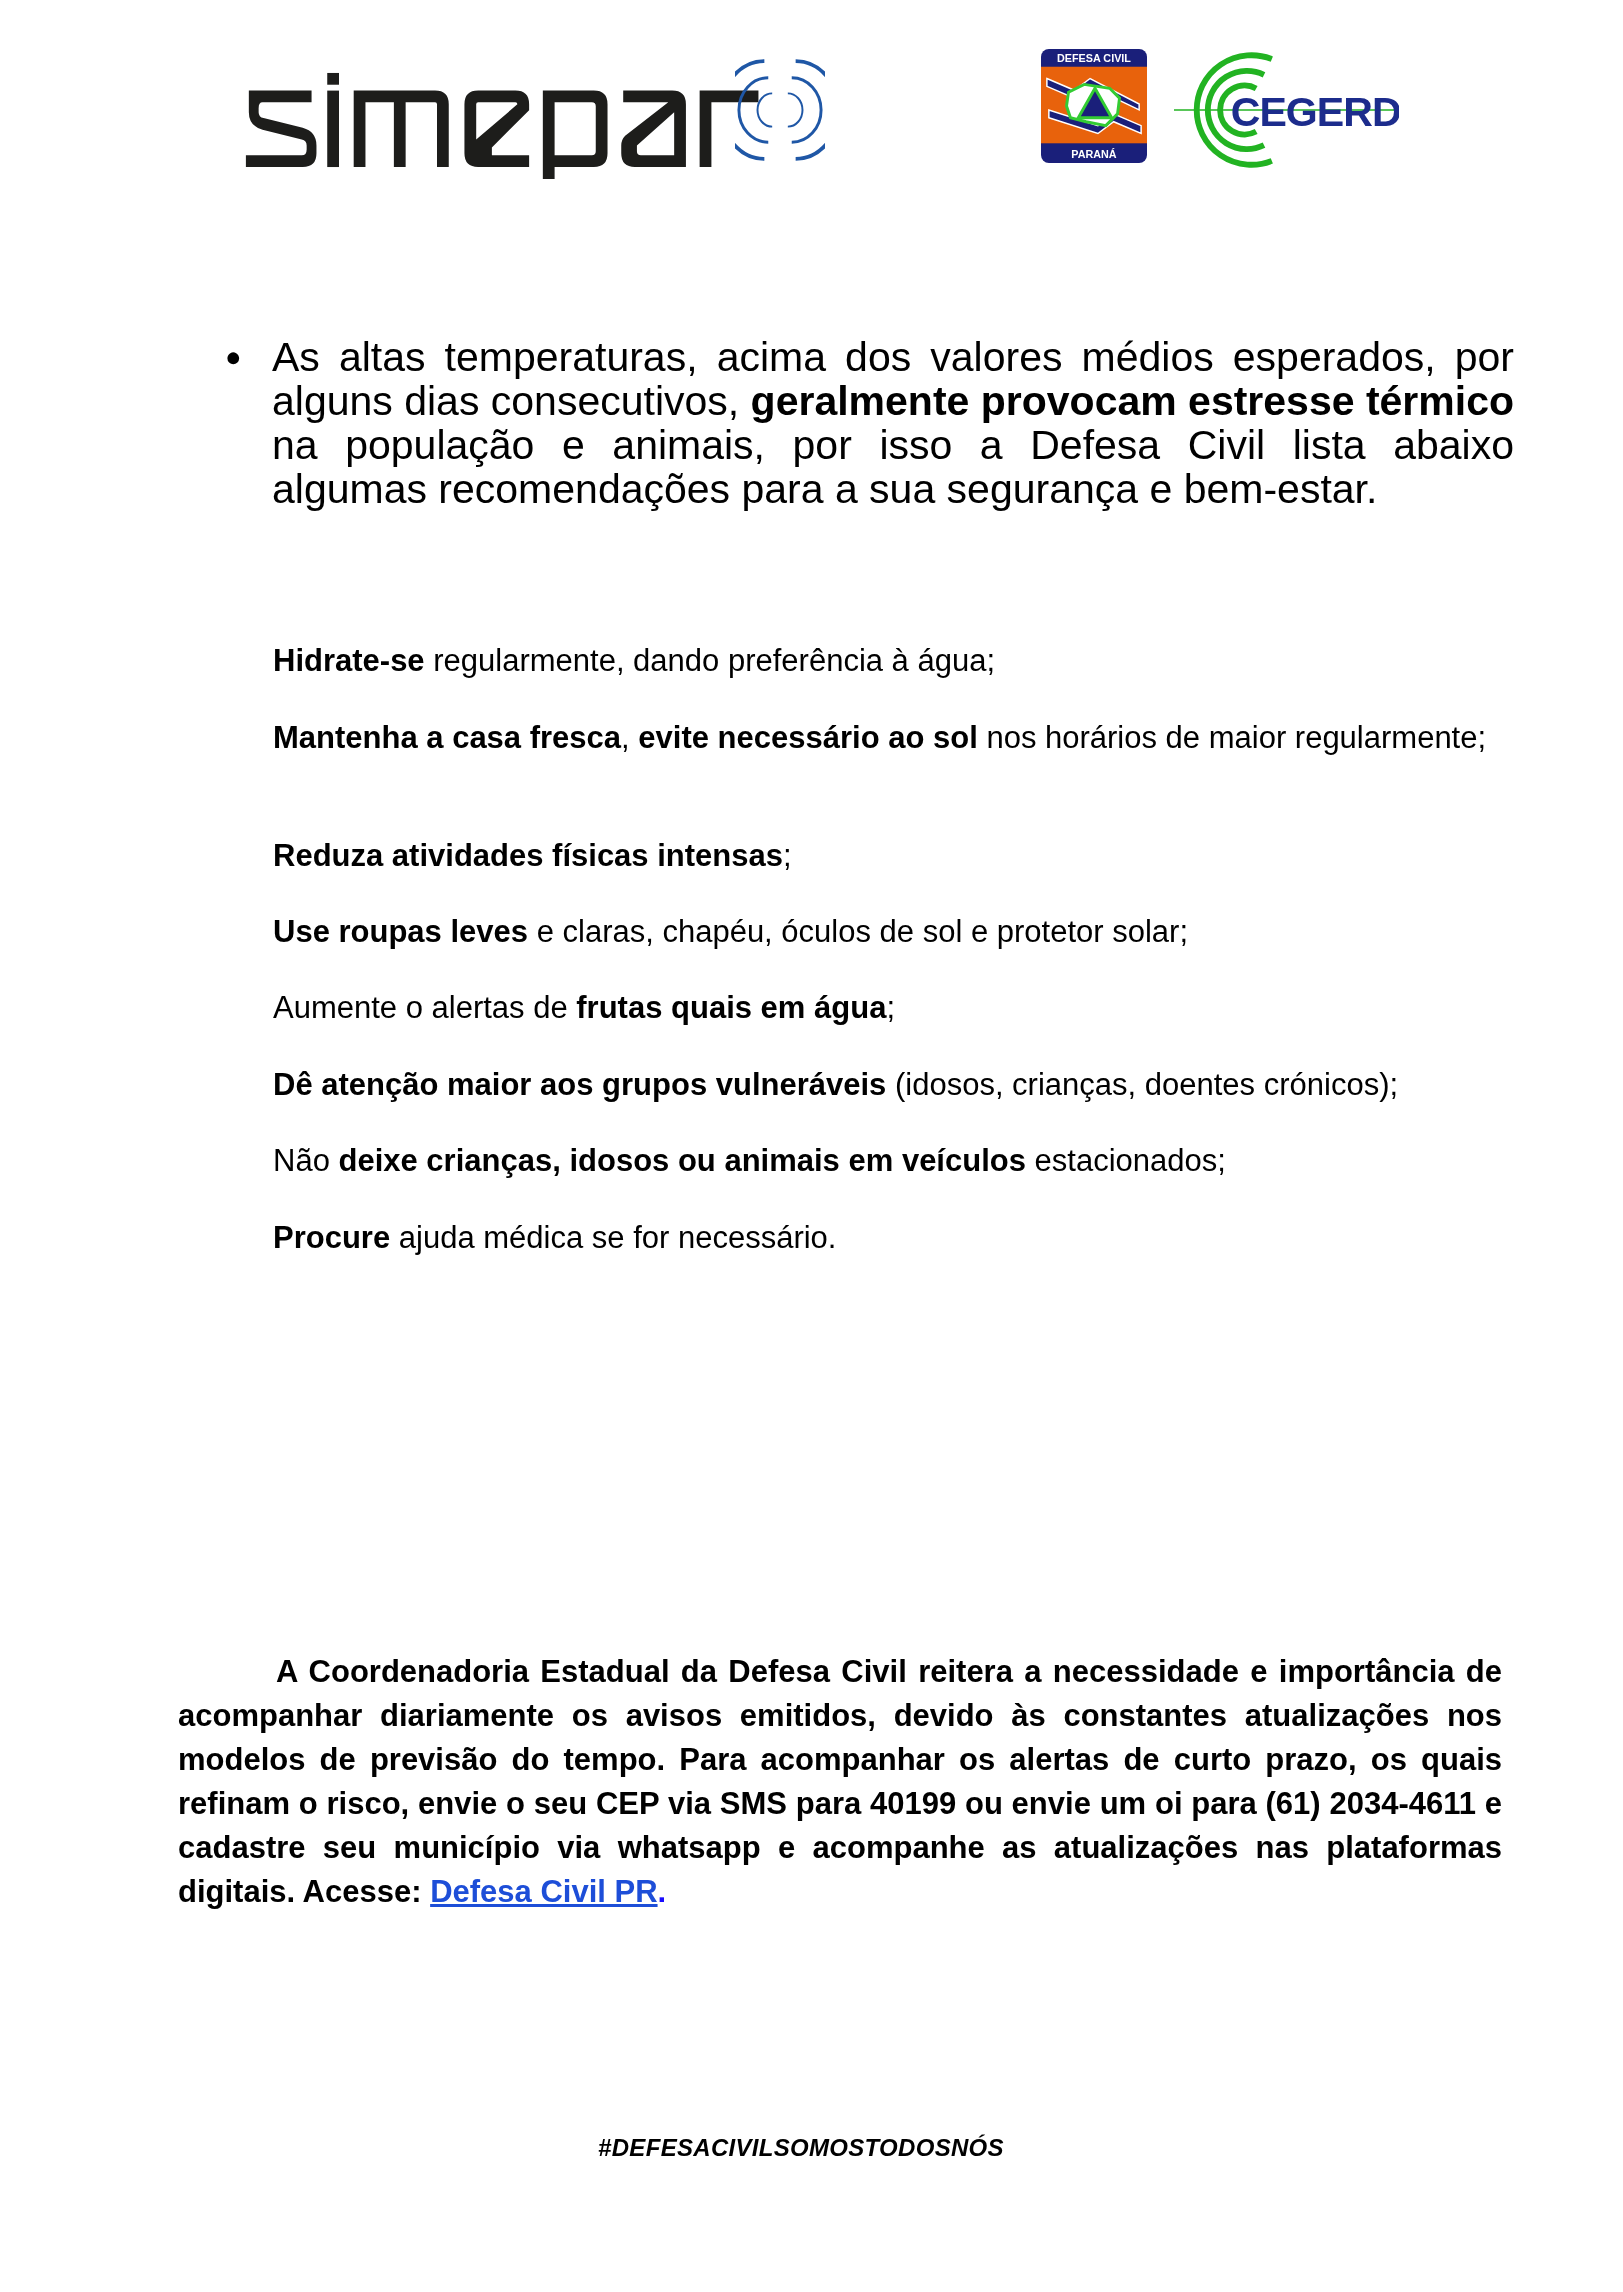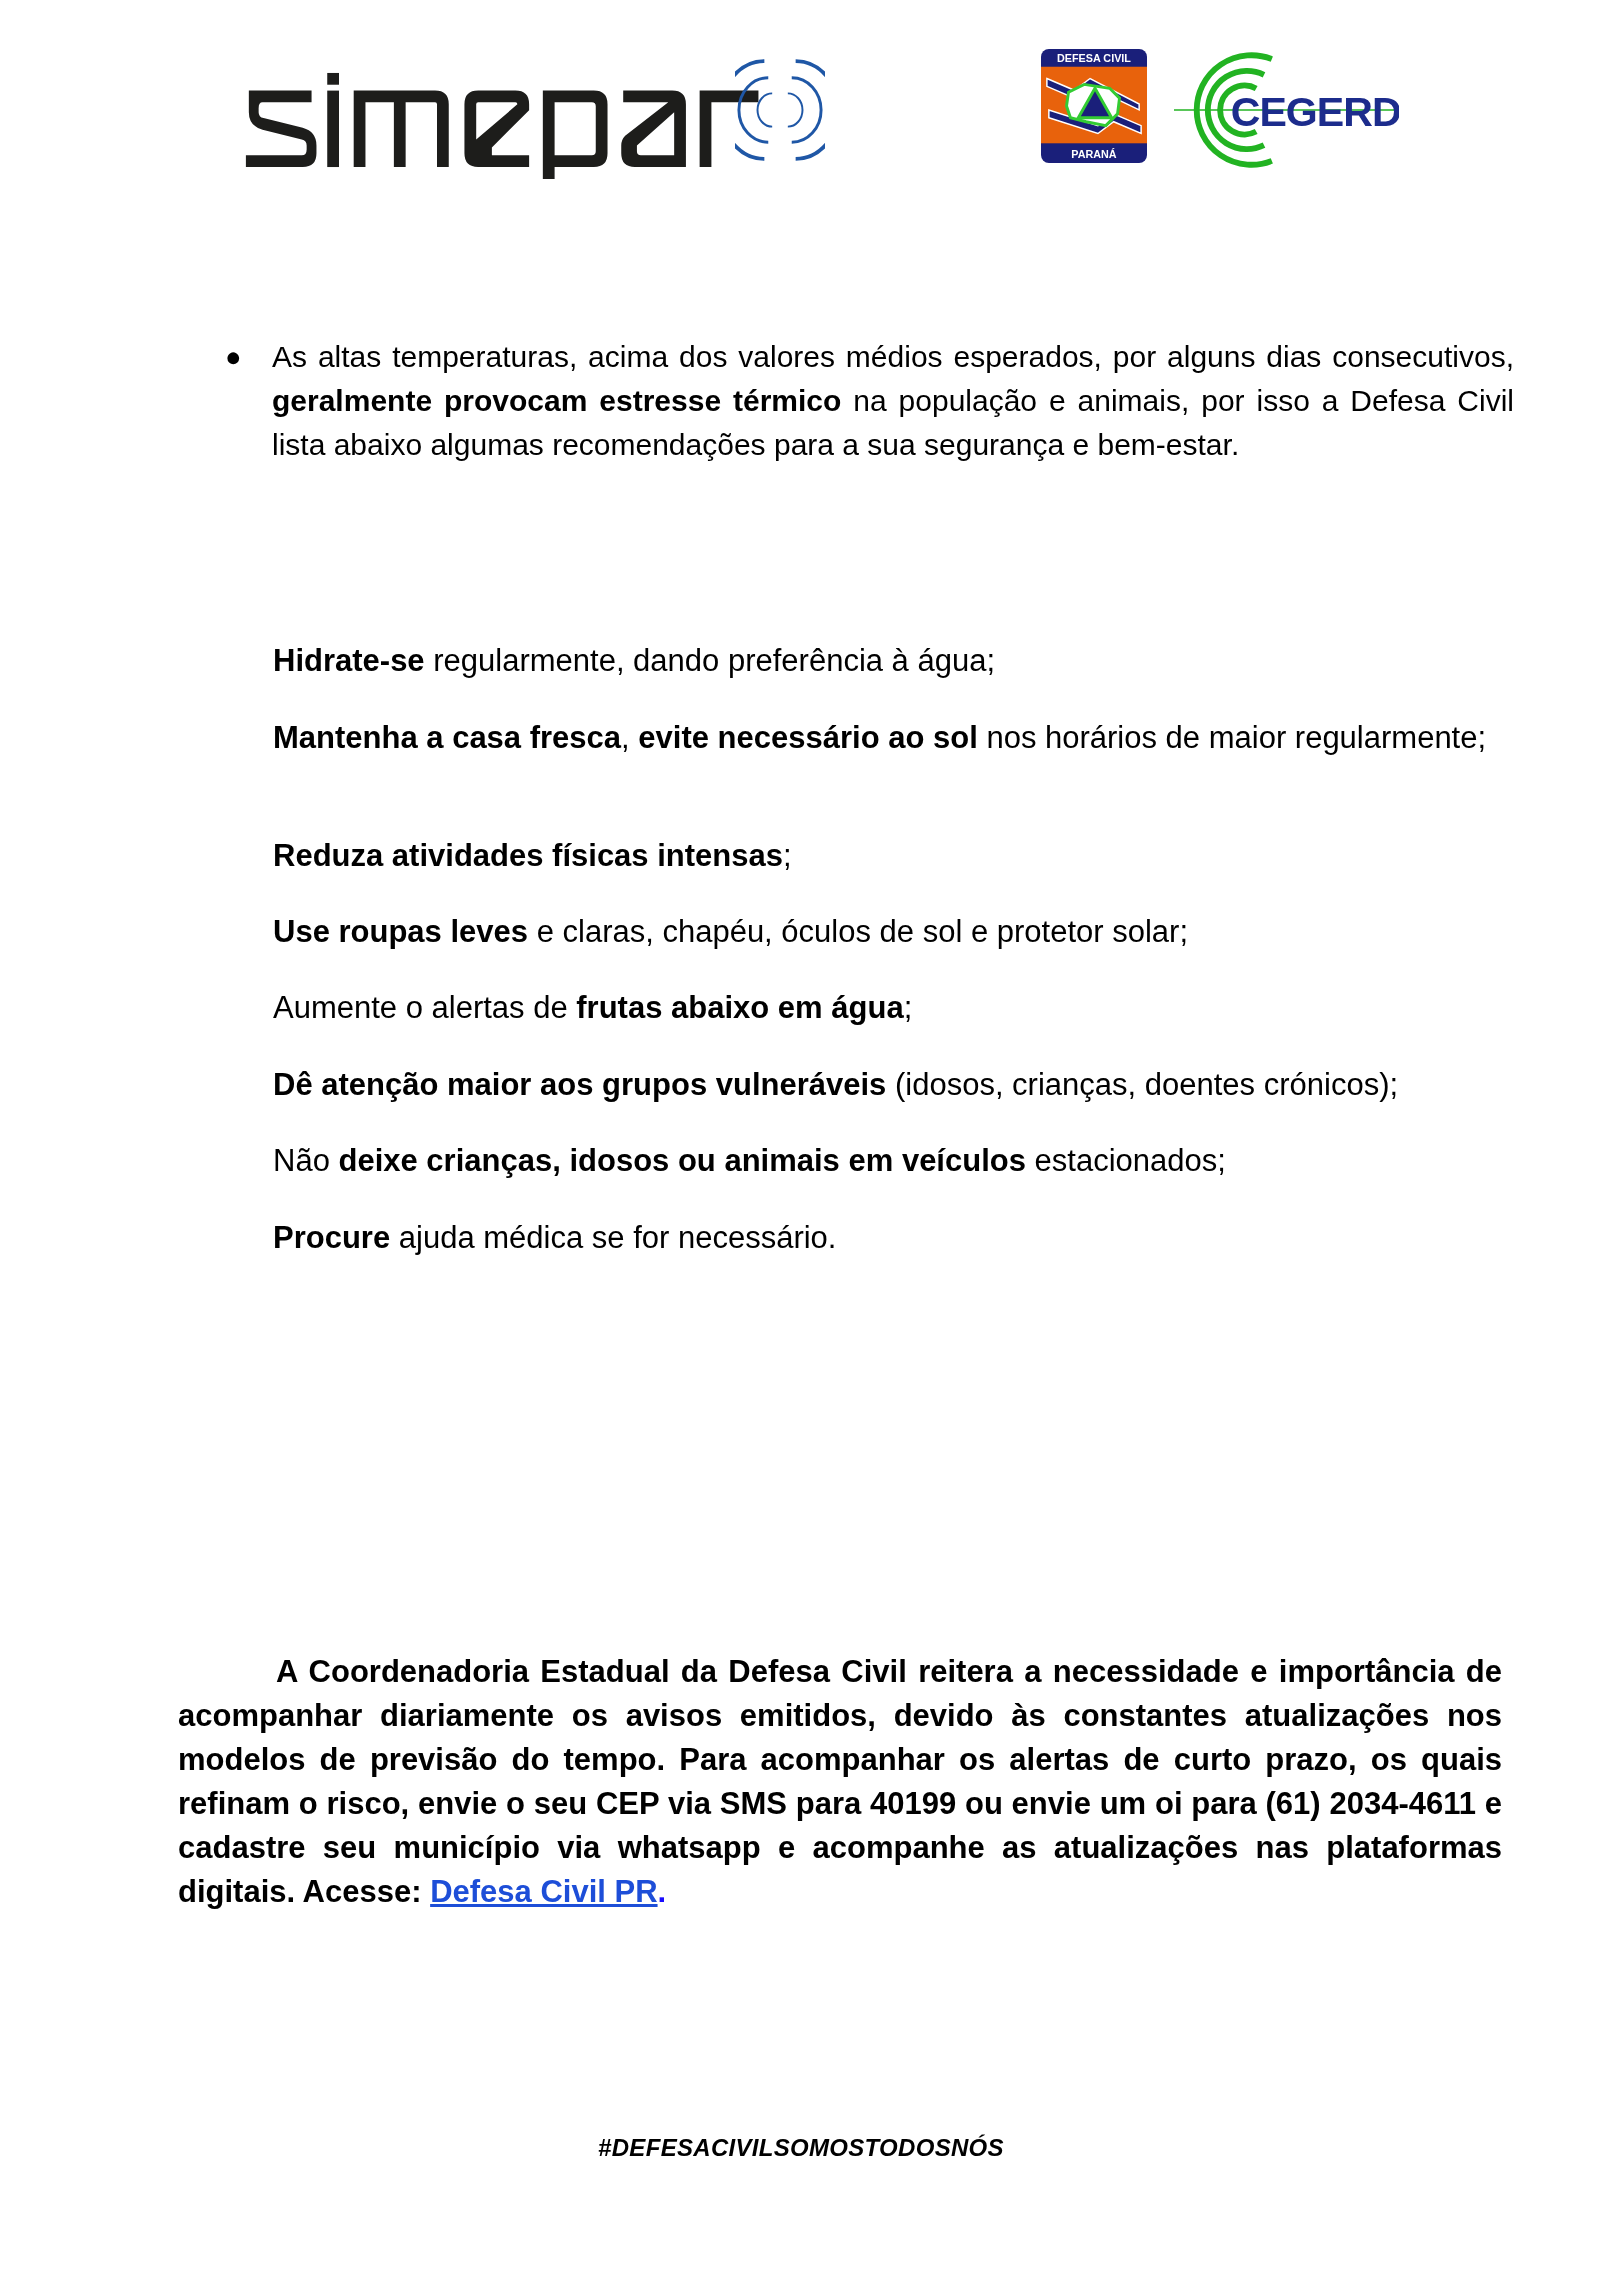--- a/index.html
+++ b/index.html
@@ -5,21 +5,21 @@
     html, body { margin: 0; padding: 0; background: #ffffff; }
     body { width: 1623px; height: 2293px; position: relative; overflow: hidden;
            font-family: "Liberation Sans", sans-serif; color: #000; }
     .abs { position: absolute; }
 
     
     #simepar-logo { left: 241px; top: 61px; width: 588px; height: 118px; }
     #defesa-logo { left: 1041px; top: 49px; width: 126px; height: 114px; }
     #cegerd-logo { left: 1174px; top: 49px; width: 225px; height: 122px; }
 
-    .p { position: absolute; font-size: 30px; line-height: 43px; text-align: justify; }
+    .p { position: absolute; font-size: 41px; line-height: 43px; text-align: justify; }
     .p b { font-weight: bold; }
     #intro { left: 272px; top: 335px; width: 1242px; line-height: 44px; }
     #bullet { left: 225px; top: 335px; font-size: 27.4px; line-height: 44px; }
     .rec { position: absolute; left: 174px; width: 1340px; font-size: 31px; line-height: 44px; text-align: justify; margin-top: 20px; }
     .rec .ind { display: inline-block; width: 99px; }
 
     #closing { left: 178px; top: 1650px; width: 1324px; font-size: 31px; line-height: 44px; font-weight: bold; text-align: justify; }
     #closing .ind { display: inline-block; width: 98px; }
     #closing a { color: #1d4ed8; text-decoration: underline; }
 
@@ -87,21 +87,21 @@
 </div>
 
 <div id="bullet" class="abs">●</div>
 <div id="intro" class="p"><span>As altas temperaturas, acima dos valores médios esperados, por alguns dias consecutivos, </span><b>geralmente provocam estresse térmico</b><span> na população e animais, por isso a Defesa Civil lista abaixo algumas recomendações para a sua segurança e bem-estar.</span></div>
 
 <div id="recs">
     <div class="rec" style="top: 619px;"><span class="ind"></span><b>Hidrate-se</b><span> regularmente, dando preferência à água;</span></div>
     <div class="rec" style="top: 696px;"><span class="ind"></span><b>Mantenha a casa fresca</b><span>, </span><b>evite necessário ao sol</b><span> nos horários de maior regularmente;</span></div>
     <div class="rec" style="top: 814px;"><span class="ind"></span><b>Reduza atividades físicas intensas</b><span>;</span></div>
     <div class="rec" style="top: 890px;"><span class="ind"></span><b>Use roupas leves</b><span> e claras, chapéu, óculos de sol e protetor solar;</span></div>
-    <div class="rec" style="top: 966px;"><span class="ind"></span><span>Aumente o alertas de </span><b>frutas abaixo em água</b><span>;</span></div>
+    <div class="rec" style="top: 966px;"><span class="ind"></span><span>Aumente o alertas de </span><b>frutas quais em água</b><span>;</span></div>
     <div class="rec" style="top: 1043px;"><span class="ind"></span><b>Dê atenção maior aos grupos vulneráveis</b><span> (idosos, crianças, doentes crónicos);</span></div>
     <div class="rec" style="top: 1119px;"><span class="ind"></span><span>Não </span><b>deixe crianças, idosos ou animais em veículos</b><span> estacionados;</span></div>
     <div class="rec" style="top: 1196px;"><span class="ind"></span><b>Procure</b><span> ajuda médica se for necessário.</span></div>
   </div>
 
 <div id="closing" class="p"><span class="ind"></span><span>A Coordenadoria Estadual da Defesa Civil reitera a necessidade e importância de acompanhar diariamente os avisos emitidos, devido às constantes atualizações nos modelos de previsão do tempo. Para acompanhar os alertas de curto prazo, os quais refinam o risco, envie o seu CEP via SMS para 40199 ou envie um oi para (61) 2034-4611 e cadastre seu município via whatsapp e acompanhe as atualizações nas plataformas digitais. Acesse: </span><a href="#">Defesa Civil PR</a><span style="color:#1a0dff">.</span></div>
 
 <div id="hashtag" class="abs">#DEFESACIVILSOMOSTODOSNÓS</div>
 
 

